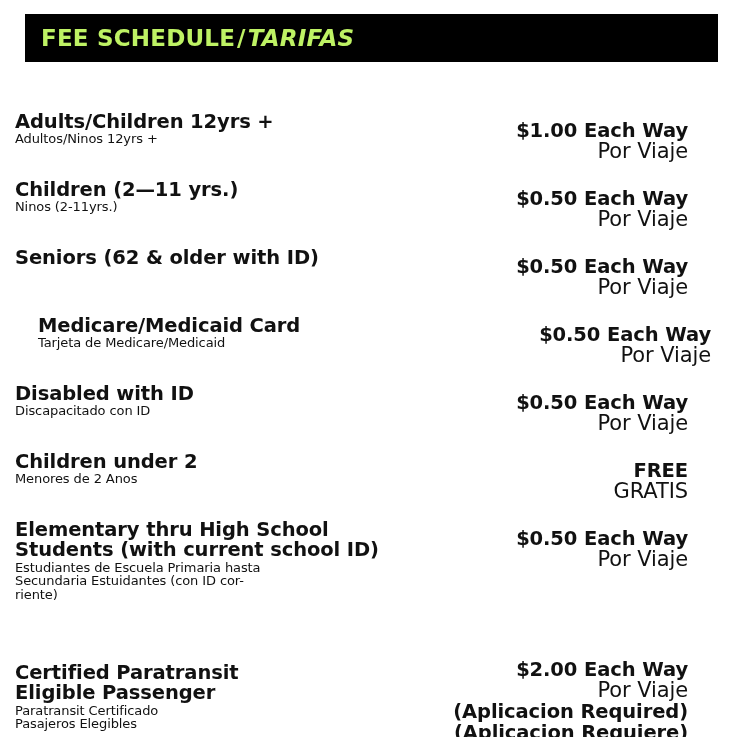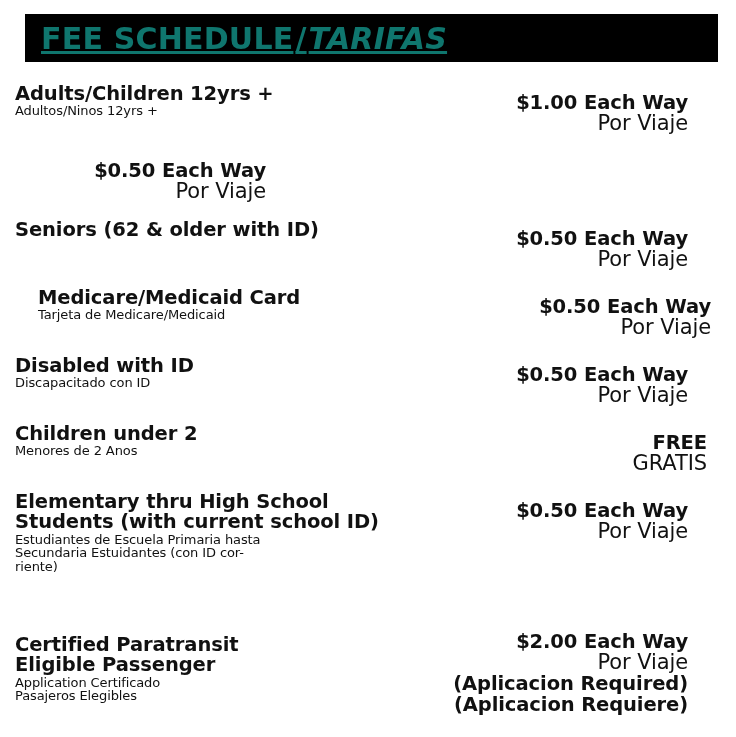--- a/index.html
+++ b/index.html
@@ -22,26 +22,25 @@
     left: 25px;
     top: 14px;
     width: 693px;
     height: 48px;
     background: #000000;
     display: flex;
     align-items: center;
   }
   #header-title {
     margin-left: 16px;
-    color: #0f766e;
-    font-size: 30px;
+    color: #bef264;
+    font-size: 23px;
     font-weight: bold;
     letter-spacing: 0.2px;
     white-space: nowrap;
-    text-decoration: underline;
   }
   #header-title .sep {
     font-weight: bold;
     font-style: normal;
     padding: 0 2px;
   }
   #header-title .es {
     font-weight: bold;
     font-style: italic;
   }
@@ -122,31 +121,35 @@
 </head>
 <body>
 
 <div id="header-bar">
   <div id="header-title">
     <span>FEE SCHEDULE</span><span class="sep">/</span><span class="es">TARIFAS</span>
   </div>
 </div>
 
 <div id="fee-list">
-    <div class="fee-row" style="height: 68px;">
+    <div class="fee-row" style="height: 68px; margin-top: 28px;">
       <div class="fee-label">
         <div class="en">Adults/Children 12yrs +</div>
         <div class="es-txt">Adultos/Ninos 12yrs +</div>
       </div>
       <div class="fee-price">
         <div class="price-en">$1.00 Each Way</div>
         <div class="price-es">Por Viaje</div>
       </div>
     </div>
     <div class="fee-row" style="height: 68px;">
+      <div class="fee-label">
+        <div class="en">Children (2—11 yrs.)</div>
+        <div class="es-txt">Ninos (2-11yrs.)</div>
+      </div>
       <div class="fee-price">
         <div class="price-en">$0.50 Each Way</div>
         <div class="price-es">Por Viaje</div>
       </div>
     </div>
     <div class="fee-row" style="height: 68px;">
       <div class="fee-label">
         <div class="en">Seniors (62 &amp; older with ID)</div>
       </div>
       <div class="fee-price">
@@ -167,21 +170,21 @@
     <div class="fee-row" style="height: 68px;">
       <div class="fee-label">
         <div class="en">Disabled with ID</div>
         <div class="es-txt">Discapacitado con ID</div>
       </div>
       <div class="fee-price">
         <div class="price-en">$0.50 Each Way</div>
         <div class="price-es">Por Viaje</div>
       </div>
     </div>
-    <div class="fee-row" style="height: 68px; gap: 19px;">
+    <div class="fee-row" style="height: 68px;">
       <div class="fee-label">
         <div class="en">Children under 2</div>
         <div class="es-txt">Menores de 2 Anos</div>
       </div>
       <div class="fee-price">
         <div class="price-en">FREE</div>
         <div class="price-es">GRATIS</div>
       </div>
     </div>
     <div class="fee-row" style="height: 127px;">
@@ -194,21 +197,21 @@
       </div>
       <div class="fee-price">
         <div class="price-en">$0.50 Each Way</div>
         <div class="price-es">Por Viaje</div>
       </div>
     </div>
     <div class="fee-row" style="height: 100px; align-items: center;">
       <div class="fee-label">
         <div class="en">Certified Paratransit
 Eligible Passenger</div>
-        <div class="es-txt">Application Certificado
+        <div class="es-txt">Paratransit Certificado
 Pasajeros Elegibles</div>
       </div>
       <div class="fee-price">
         <div class="price-en">$2.00 Each Way</div>
         <div class="price-es">Por Viaje</div>
         <div class="price-note-en">(Aplicacion Required)</div>
         <div class="price-note-es">(Aplicacion Requiere)</div>
       </div>
     </div>
   </div>

